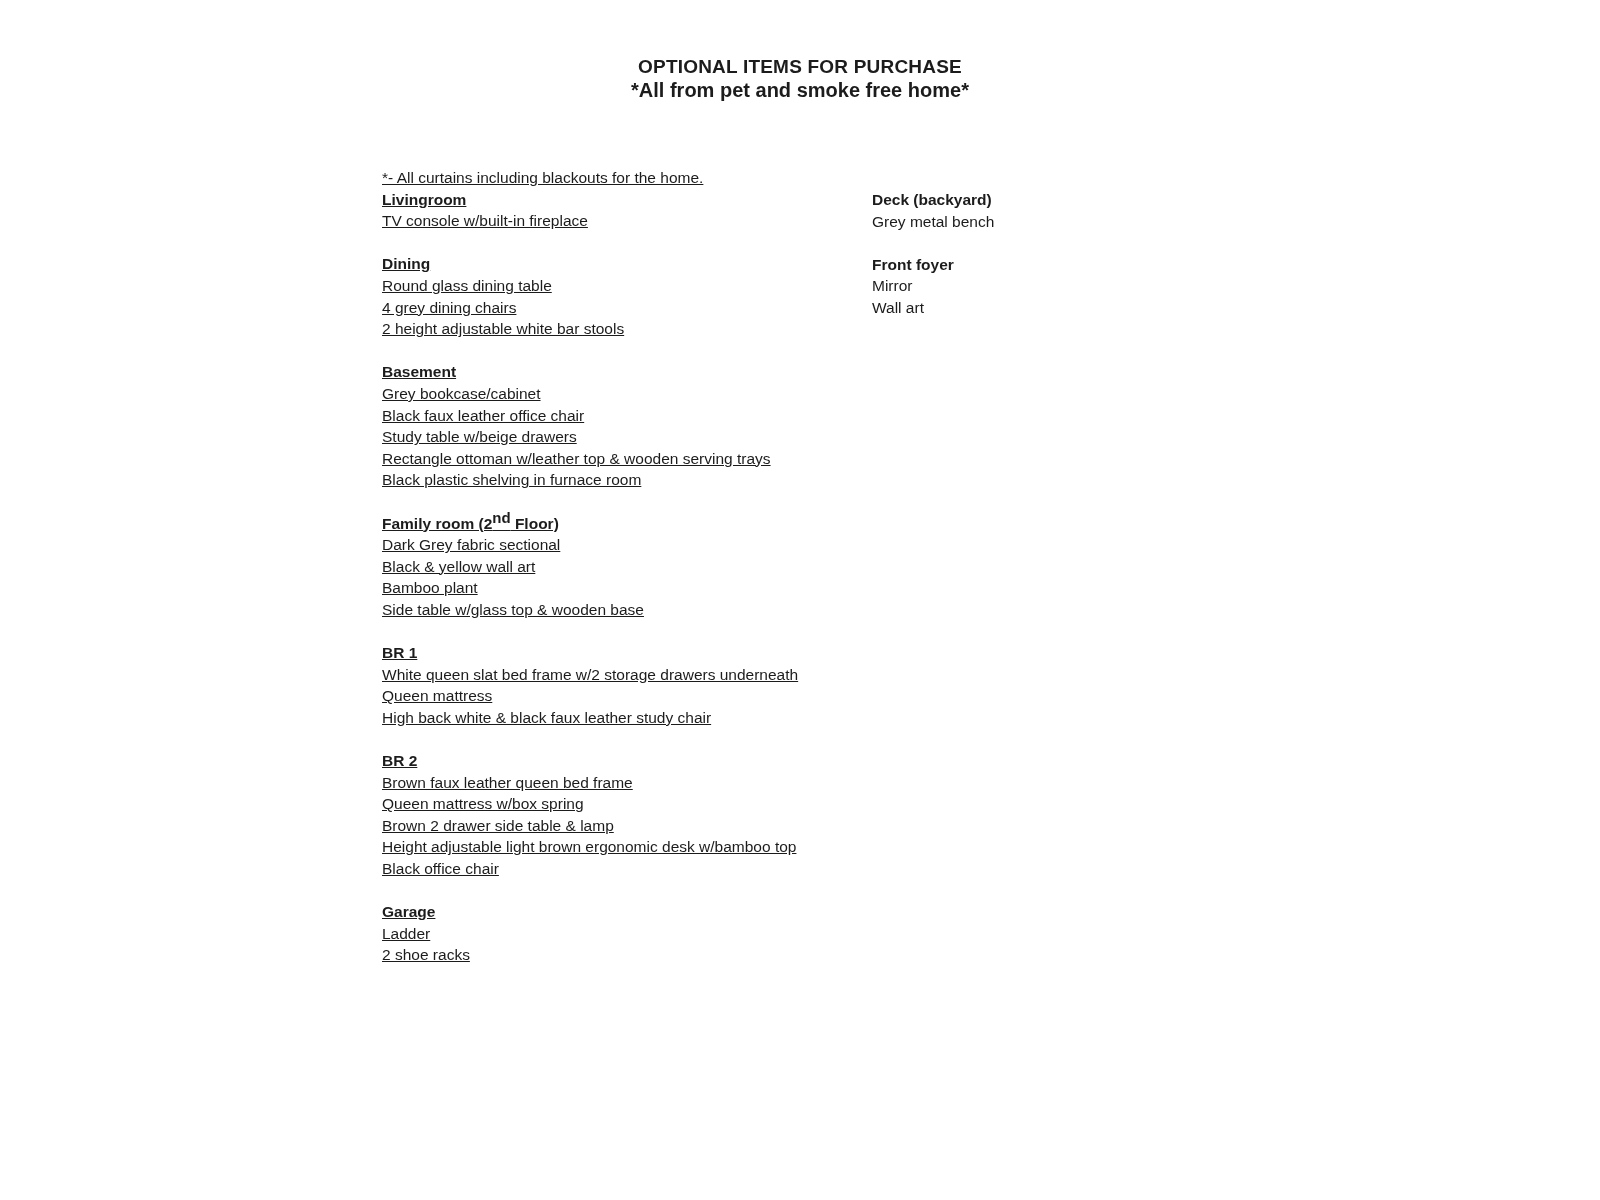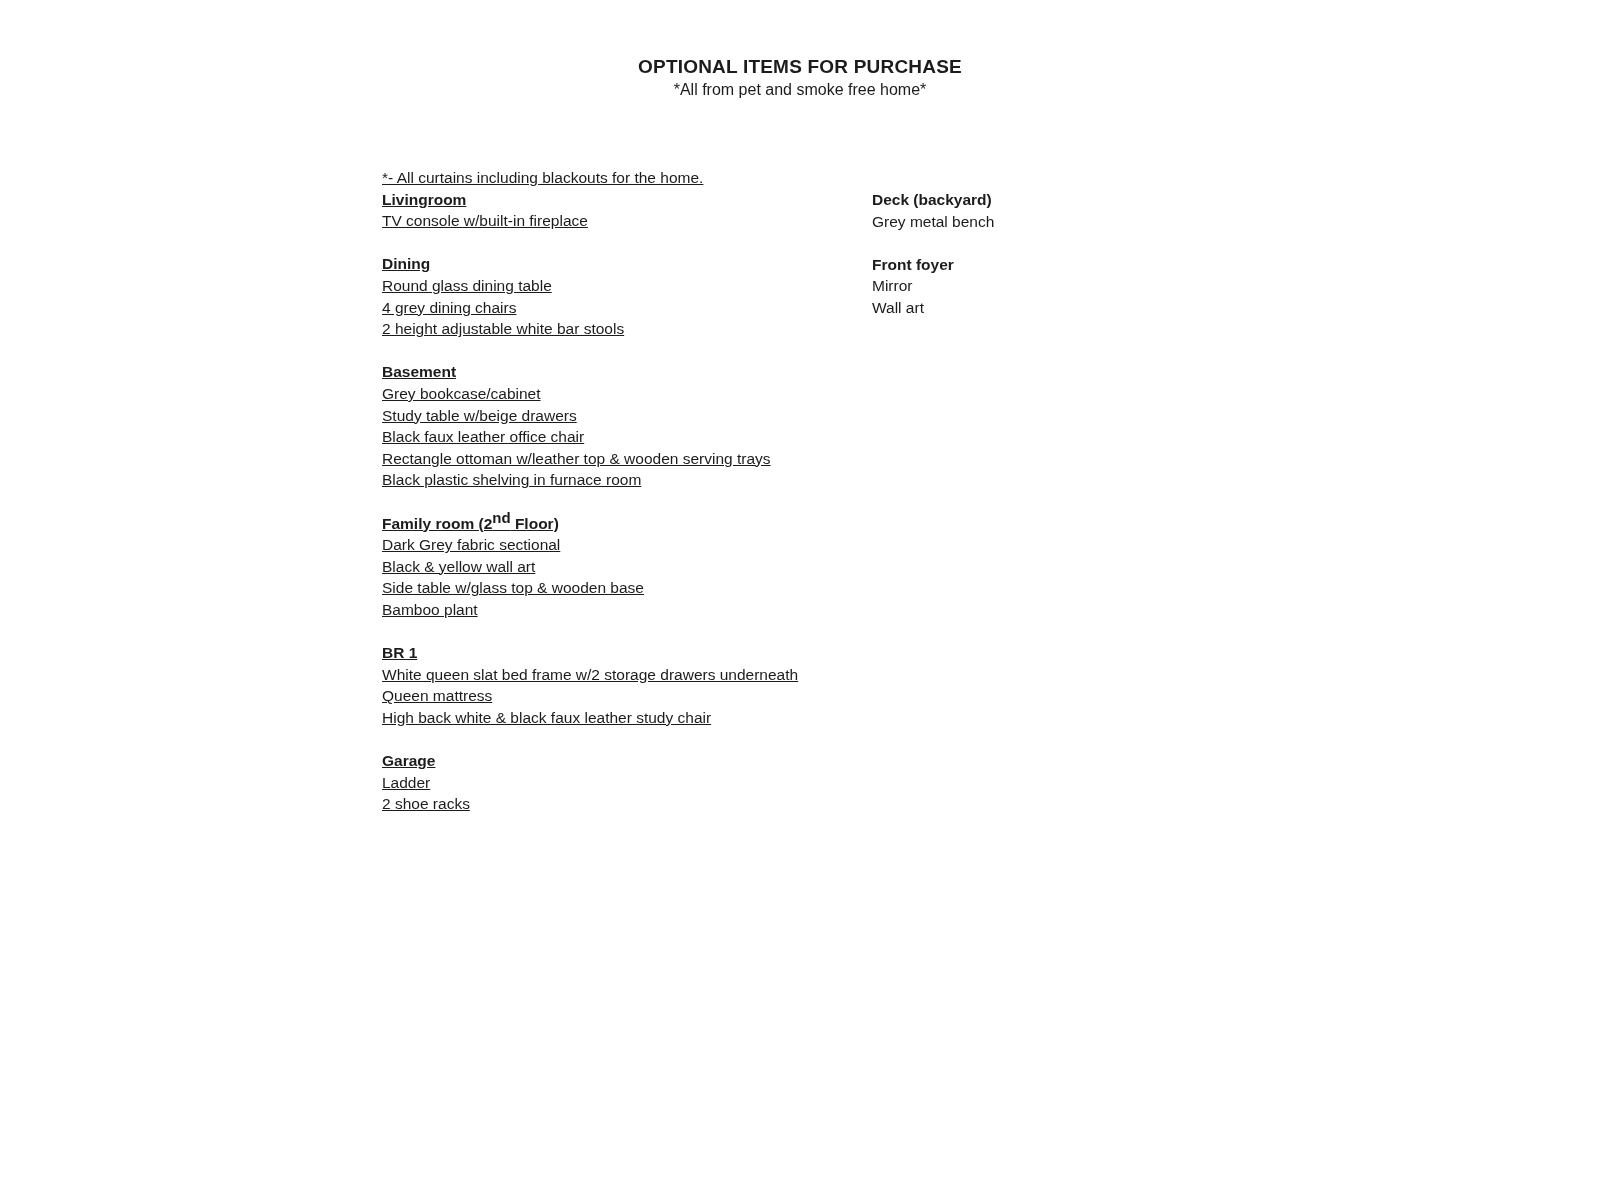--- a/index.html
+++ b/index.html
@@ -28,22 +28,23 @@
     width: 836px;
     text-align: center;
   }
   .doc-title {
     font-size: 19px;
     font-weight: bold;
     line-height: 25px;
     letter-spacing: 0.2px;
   }
   .doc-subtitle {
-    font-size: 16px;
+    font-size: 20px;
     line-height: 22px;
+    font-weight: bold;
   }
   .col {
     position: absolute;
     font-size: 15.5px;
     line-height: 21.6px;
     white-space: nowrap;
   }
   .col-left {
     left: 382px;
     top: 167px;
@@ -92,37 +93,45 @@
         </div>
         <div class="section">
           <div class="heading">Dining</div>
           <div class="item">Round glass dining table</div>
           <div class="item">4 grey dining chairs</div>
           <div class="item">2 height adjustable white bar stools</div>
         </div>
         <div class="section">
           <div class="heading">Basement</div>
           <div class="item">Grey bookcase/cabinet</div>
+          <div class="item">Black faux leather office chair</div>
           <div class="item">Study table w/beige drawers</div>
-          <div class="item">Black faux leather office chair</div>
           <div class="item">Rectangle ottoman w/leather top &amp; wooden serving trays</div>
           <div class="item">Black plastic shelving in furnace room</div>
         </div>
         <div class="section">
           <div class="heading">Family room (2<sup>nd</sup> Floor)</div>
           <div class="item">Dark Grey fabric sectional</div>
           <div class="item">Black &amp; yellow wall art</div>
+          <div class="item">Bamboo plant</div>
           <div class="item">Side table w/glass top &amp; wooden base</div>
-          <div class="item">Bamboo plant</div>
         </div>
         <div class="section">
           <div class="heading">BR 1</div>
           <div class="item">White queen slat bed frame w/2 storage drawers underneath</div>
           <div class="item">Queen mattress</div>
           <div class="item">High back white &amp; black faux leather study chair</div>
+        </div>
+        <div class="section">
+          <div class="heading">BR 2</div>
+          <div class="item">Brown faux leather queen bed frame</div>
+          <div class="item">Queen mattress w/box spring</div>
+          <div class="item">Brown 2 drawer side table &amp; lamp</div>
+          <div class="item">Height adjustable light brown ergonomic desk w/bamboo top</div>
+          <div class="item">Black office chair</div>
         </div>
         <div class="section">
           <div class="heading">Garage</div>
           <div class="item">Ladder</div>
           <div class="item">2 shoe racks</div>
         </div>
       </div>
   </div>
 
   <div class="col col-right" id="right-sections">

